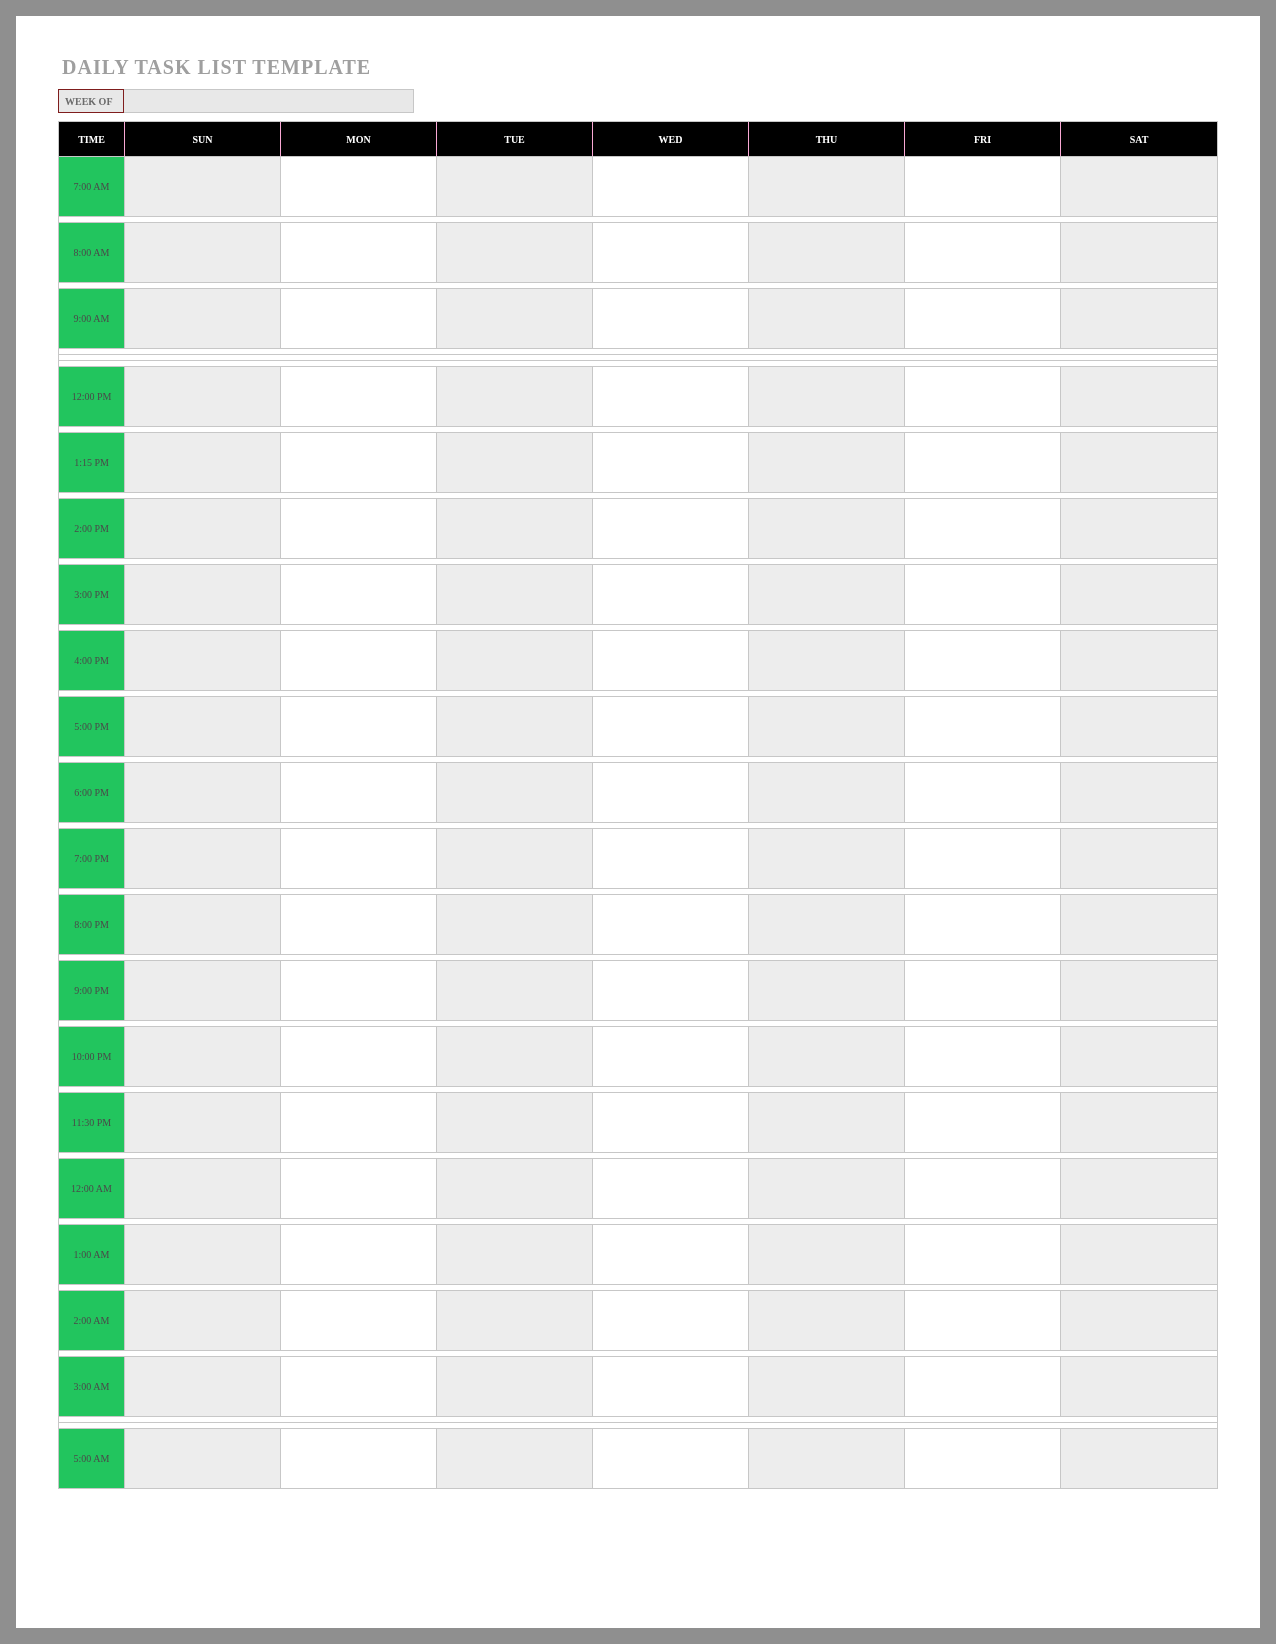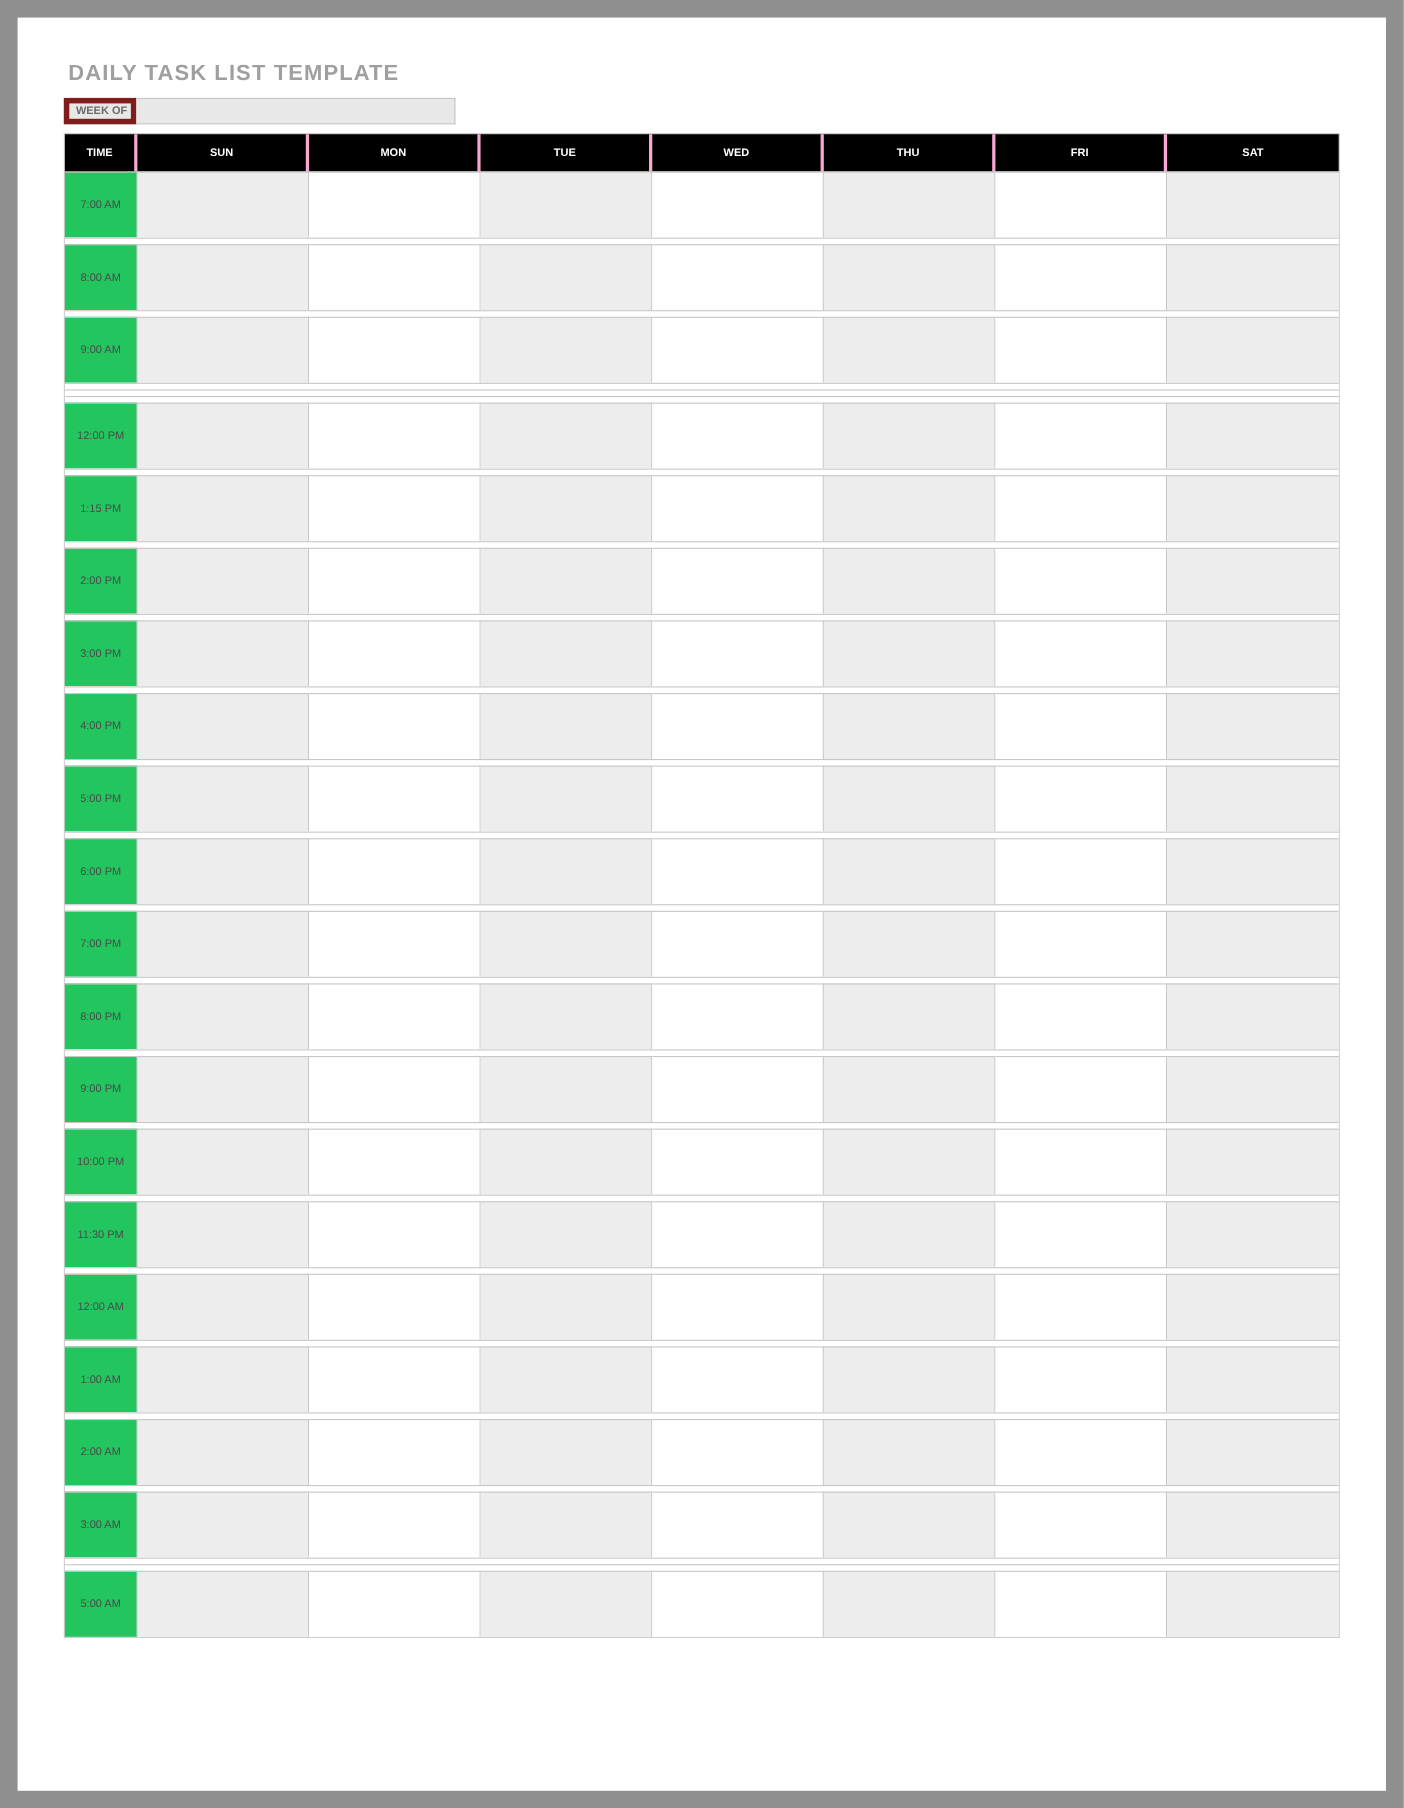--- a/index.html
+++ b/index.html
@@ -14,40 +14,41 @@
     height: 1644px;
     background: #8f8f8f;
     padding: 16px;
   }
   .page {
     width: 100%;
     height: 100%;
     background: #ffffff;
     padding: 40px 42px 30px 42px;
     position: relative;
+    font-family: Liberation Serif, serif;
   }
   .title {
     font-size: 20px;
     font-weight: bold;
     letter-spacing: 1px;
     color: #9f9f9f;
     margin: 0 0 10px 4px;
   }
   .week-row {
     display: flex;
     align-items: stretch;
     margin-bottom: 8px;
     height: 24px;
   }
   .week-label {
     width: 66px;
     font-size: 10px;
     font-weight: bold;
     color: #6b6b6b;
-    border: 5px solid #7f1d1d;
+    border: 1px solid #7f1d1d;
     background: #e8e8e8;
     display: flex;
     align-items: center;
     padding-left: 6px;
   }
   .week-input {
     width: 290px;
     border: 1px solid #c7c7c7;
     border-left: none;
     background: #e8e8e8;
@@ -59,21 +60,21 @@
     table-layout: fixed;
     border: 1px solid #c7c7c7;
   }
   table.schedule th {
     background: #000000;
     color: #ffffff;
     font-size: 10px;
     font-weight: bold;
     text-align: center;
     height: 34px;
-    border-right: 3px solid #f9a8d4;
+    border-right: 1px solid #f9a8d4;
   }
   table.schedule th:last-child { border-right: none; }
   table.schedule col.time-col { width: 66px; }
   table.schedule td {
     height: 60px;
     border-top: 1px solid #c7c7c7;
     border-right: 1px solid #c7c7c7;
     font-size: 10px;
     color: #4a4a4a;
     padding: 0;

